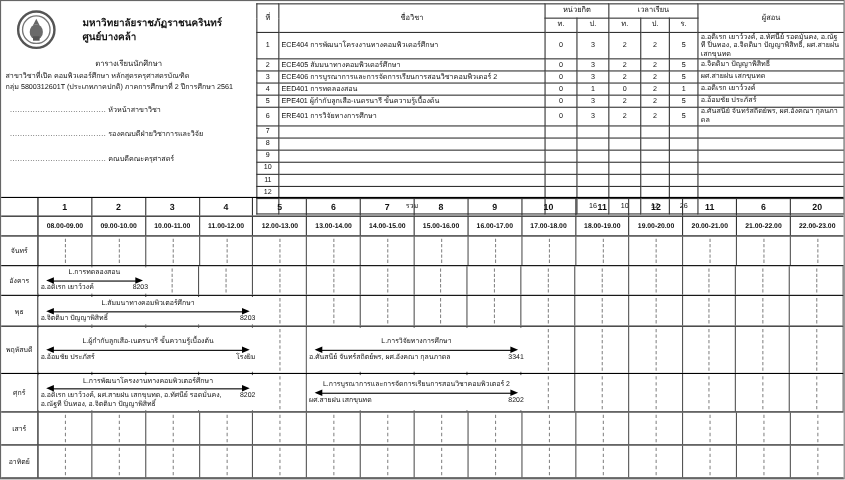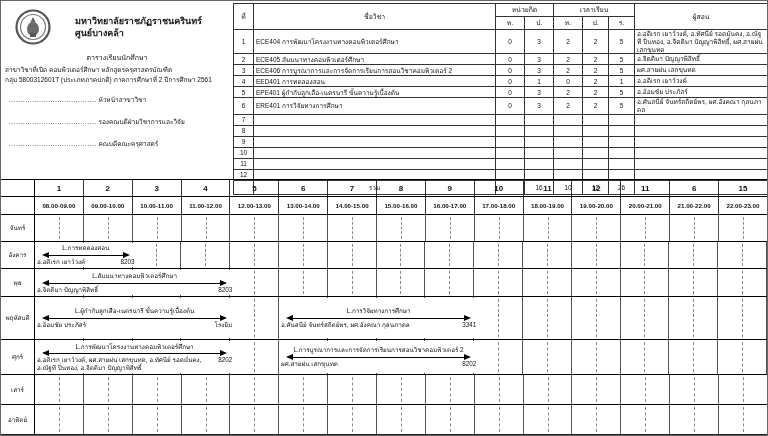--- a/index.html
+++ b/index.html
@@ -269,21 +269,21 @@
         <div class="tt-hcell hour-num">5</div>
         <div class="tt-hcell hour-num">6</div>
         <div class="tt-hcell hour-num">7</div>
         <div class="tt-hcell hour-num">8</div>
         <div class="tt-hcell hour-num">9</div>
         <div class="tt-hcell hour-num">10</div>
         <div class="tt-hcell hour-num">11</div>
         <div class="tt-hcell hour-num">12</div>
         <div class="tt-hcell hour-num">11</div>
         <div class="tt-hcell hour-num">6</div>
-        <div class="tt-hcell hour-num">15</div>
+        <div class="tt-hcell hour-num">20</div>
       </div>
     </div>
 
     <div class="tt-row row-times">
       <div class="tt-daycol"></div>
       <div class="tt-hours">
         <div class="tt-hcell hour-time">08.00-09.00</div>
         <div class="tt-hcell hour-time">09.00-10.00</div>
         <div class="tt-hcell hour-time">10.00-11.00</div>
         <div class="tt-hcell hour-time">11.00-12.00</div>

